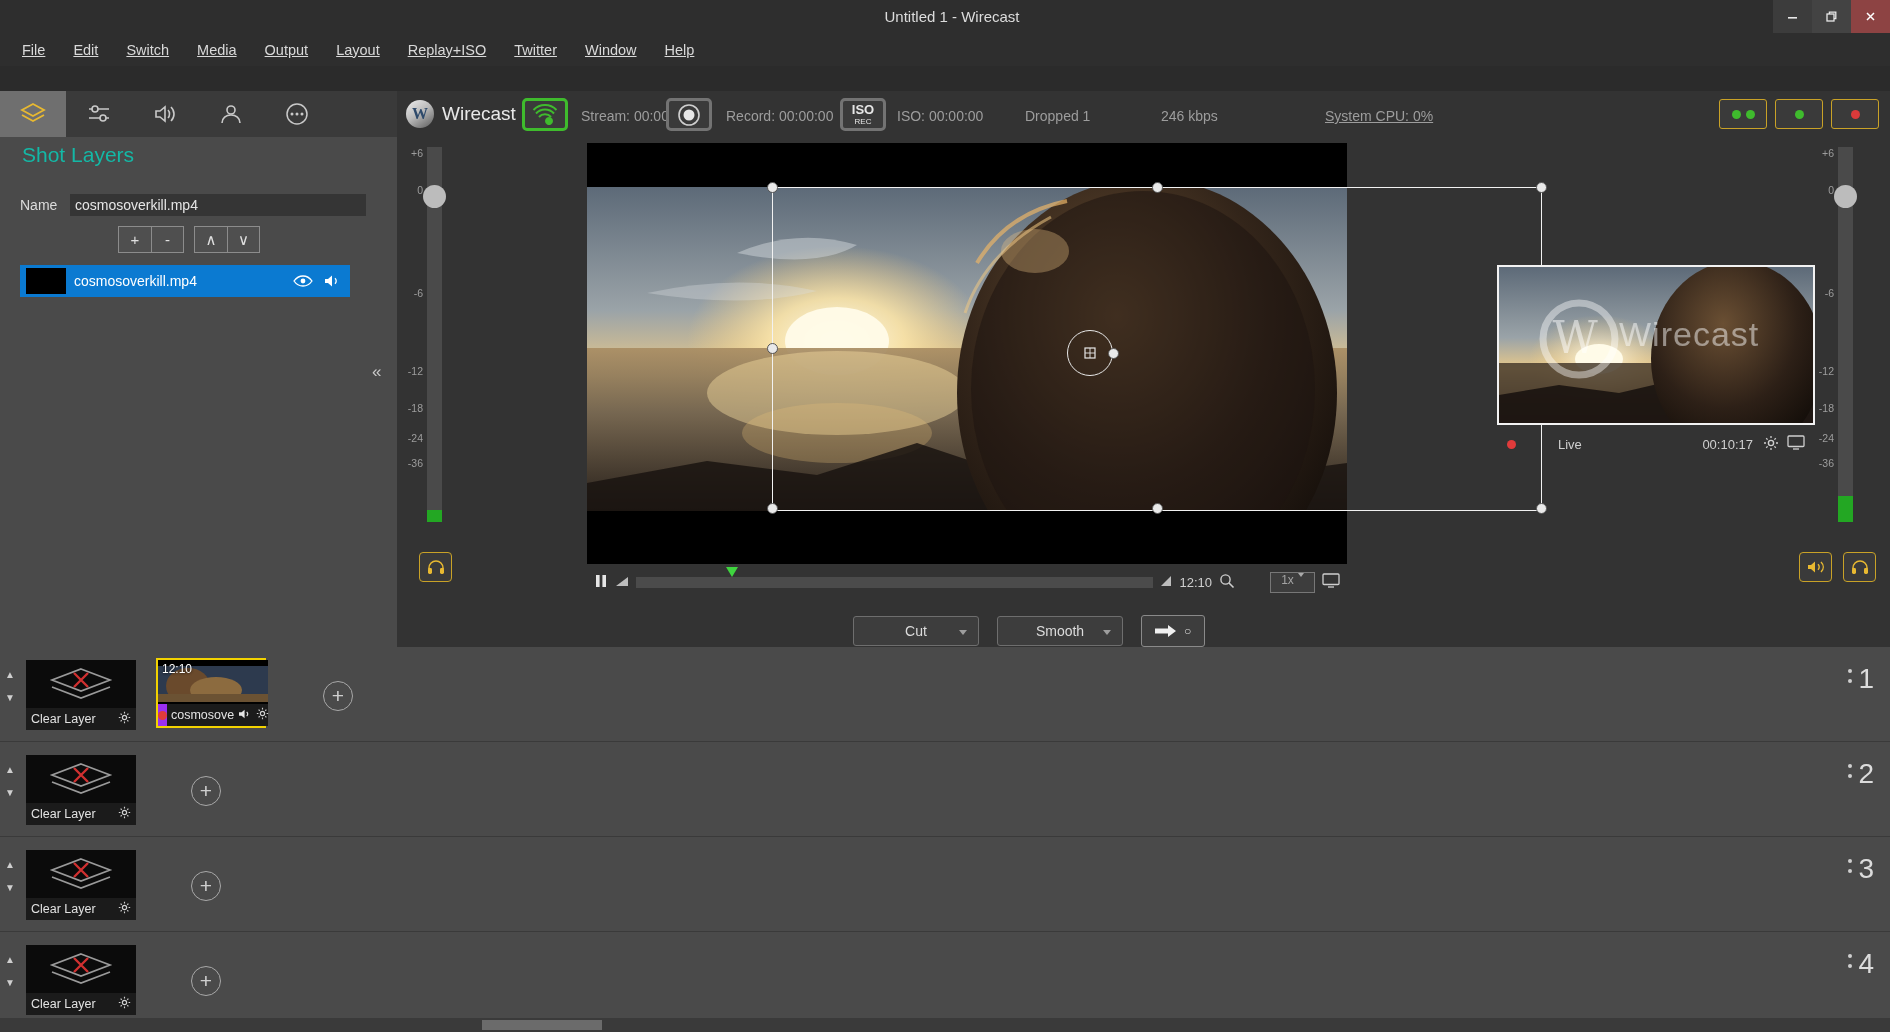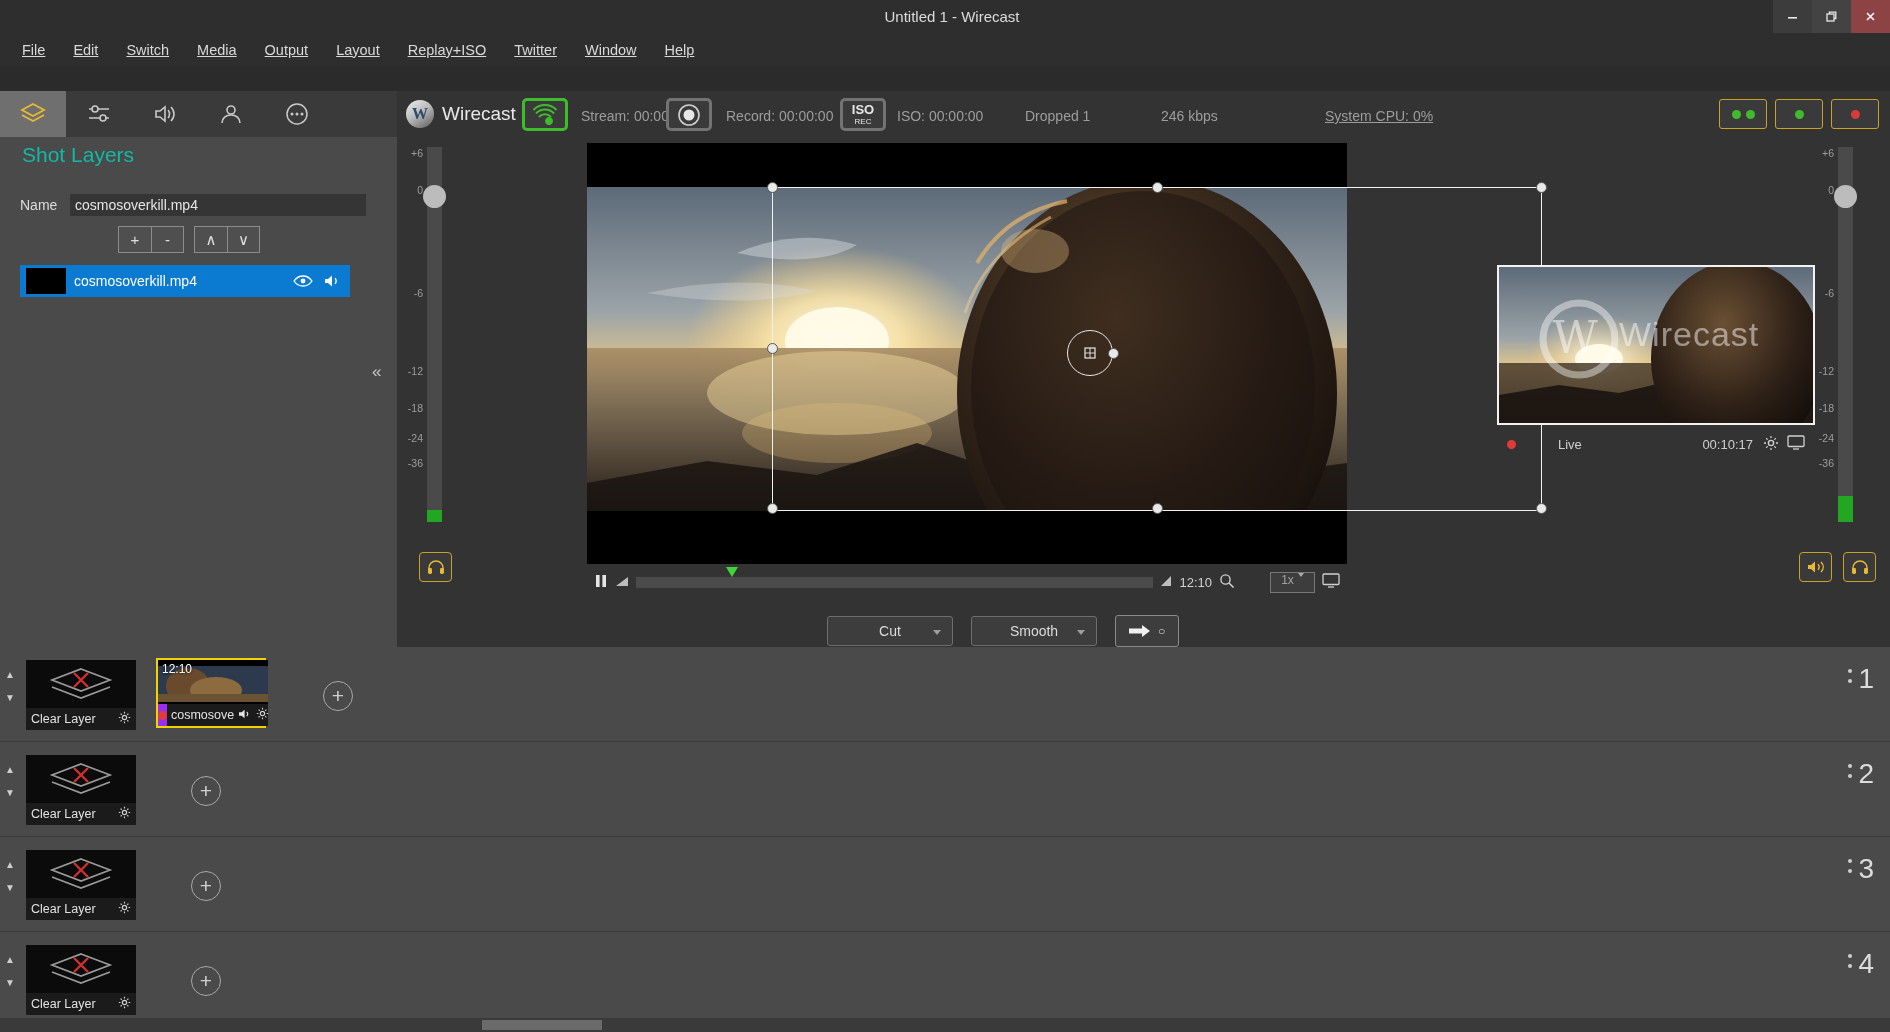--- a/index.html
+++ b/index.html
@@ -109,21 +109,21 @@
 
   .transport { position:absolute; left:190px; top:428px; width:760px; height:34px;
       display:flex; align-items:center; gap:7px; padding:0 7px; }
   .scrub { flex:1; height:11px; background:#4b4b4b; position:relative; }
   .playhead { position:absolute; top:-10px; width:0; height:0;
       border-left:6px solid transparent; border-right:6px solid transparent; border-top:10px solid #3fd43f; }
   .tcode { color:#cfcfcf; font-size:13px; }
   .speedbox { width:45px; height:21px; border:1px solid #777; background:#3d3d3d;
       display:flex; align-items:flex-start; justify-content:center; gap:4px; color:#a3a3a3; font-size:12px;margin-left:28px; }
 
-  .transrow { position:absolute; left:430px; top:478px; display:flex; gap:18px; align-items:center; }
+  .transrow { position:absolute; left:456px; top:478px; display:flex; gap:18px; align-items:center; }
   .dd { width:126px; height:30px; border:1px solid #6e6e6e; border-radius:3px; background:#3d3d3d;
       display:flex; align-items:center; justify-content:center; position:relative; color:#dcdcdc; font-size:14px; }
   .dd .car { position:absolute; right:11px; top:13px; width:0;height:0;
       border-left:4px solid transparent;border-right:4px solid transparent;border-top:5px solid #9d9d9d; }
   .gobtn { width:64px; height:32px; border:1px solid #8a8a8a; border-radius:3px; background:#3d3d3d;
       display:flex; align-items:center; justify-content:center; gap:7px; }
 
   
   .livebox { position:absolute; left:1100px; top:128px; width:318px; height:160px; background:#000;
       border:2px solid #f2f2f2; overflow:hidden; }

